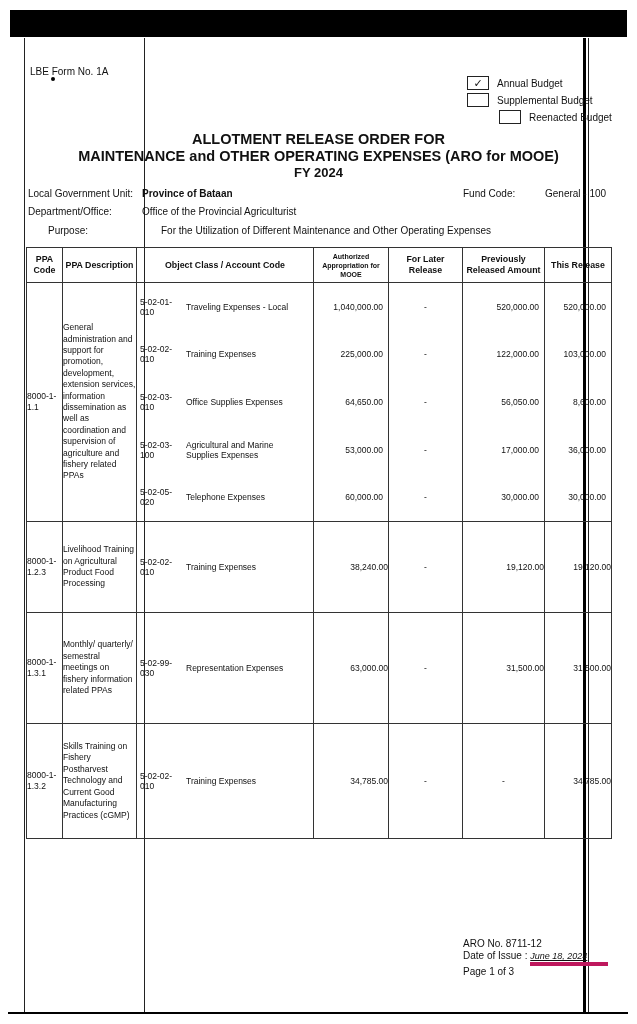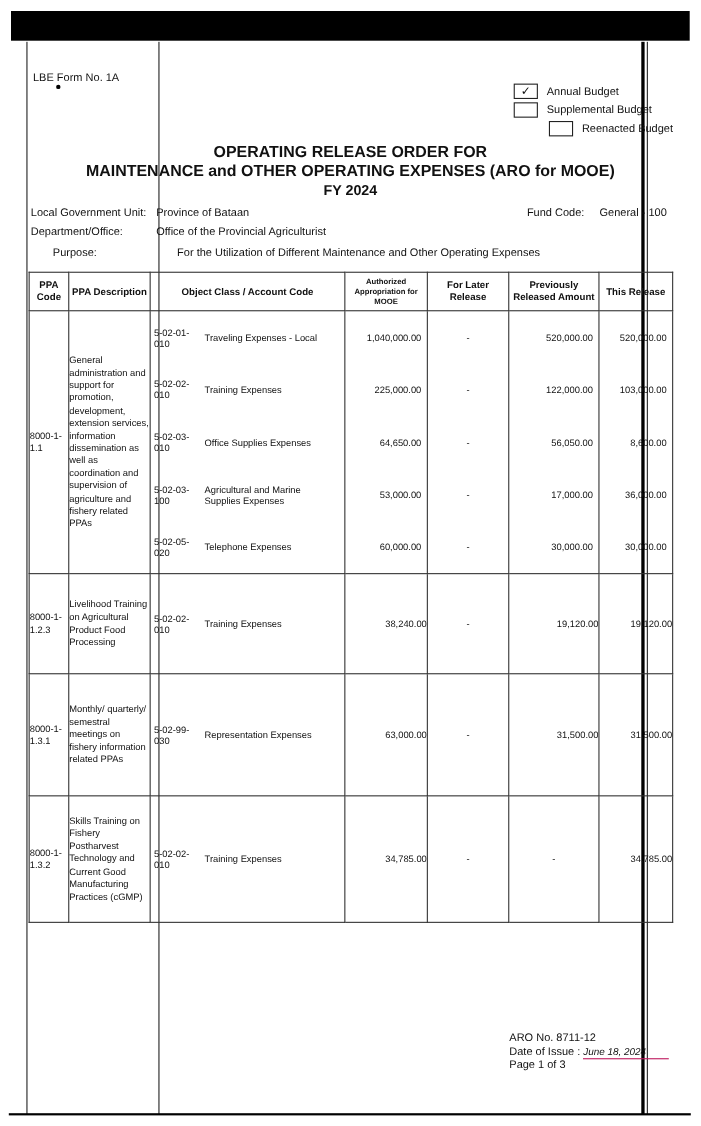--- a/index.html
+++ b/index.html
@@ -21,21 +21,21 @@
   table.aro th, table.aro td { border:1px solid #333; padding:0; }
   table.aro th { font-weight:bold; text-align:center; height:34px; font-size:8.8px; line-height:11px; }
   th.small { font-size:7px !important; line-height:9px !important; }
   td.code, td.desc { vertical-align:middle; line-height:11.4px; font-size:8.5px; }
   .acct-stack, .num-stack { display:flex; flex-direction:column; justify-content:space-around; height:100%; }
   .acct { display:flex; align-items:center; padding-left:3px; font-size:8.5px; line-height:10px; }
   .acct .ac { width:46px; flex:none; }
   .num { text-align:right; padding-right:5px; font-size:8.5px; }
   .dash { text-align:center; font-size:8.5px; }
   .footer { position:absolute; left:463px; top:938px; font-size:10px; line-height:12px; }
-  .sig { display:inline-block; border-bottom:1px solid #be185d; width:78px; font-style:italic; font-size:9px; }
+  .sig { display:inline-block; border-bottom:4px solid #be185d; width:78px; font-style:italic; font-size:9px;text-decoration:underline; }
   .bottomline { position:absolute; left:8px; top:1012px; width:620px; height:2px; background:#000; }
 </style>
 </head>
 <body>
 
 <div class="topbar"></div>
 <div class="vline" style="left:24px;top:38px;width:1px;height:975px;"></div>
 <div class="vline" style="left:144px;top:38px;width:1px;height:975px;"></div>
 <div class="vline" style="left:583px;top:38px;width:3px;height:975px;background:#000;"></div>
 <div class="vline" style="left:588px;top:38px;width:1px;height:975px;"></div>
@@ -49,27 +49,27 @@
 </div>
 <div class="cb-row" style="top:93px;">
   <div class="cb"></div>
   <span>Supplemental Budget</span>
 </div>
 <div class="cb-row" style="top:110px;padding-left:32px;">
   <div class="cb"></div>
   <span>Reenacted Budget</span>
 </div>
 
-<div class="title t1">OPERATING RELEASE ORDER FOR</div>
+<div class="title t1">ALLOTMENT RELEASE ORDER FOR</div>
 <div class="title t2">MAINTENANCE and OTHER OPERATING EXPENSES (ARO for MOOE)</div>
 <div class="title t3">FY 2024</div>
 
 <div class="meta" style="left:28px;top:188px;">Local Government Unit:</div>
-<div class="meta" style="left:142px;top:188px;">Province of Bataan</div>
-<div class="meta" style="left:463px;top:188px;padding-left:16px;">Fund Code:</div>
+<div class="meta" style="left:142px;top:188px;font-weight:bold;">Province of Bataan</div>
+<div class="meta" style="left:447px;top:188px;padding-left:16px;">Fund Code:</div>
 <div class="meta" style="left:545px;top:188px;">General - 100</div>
 <div class="meta" style="left:28px;top:206px;">Department/Office:</div>
 <div class="meta" style="left:142px;top:206px;">Office of the Provincial Agriculturist</div>
 <div class="meta" style="left:28px;top:225px;margin-left:20px;">Purpose:</div>
 <div class="meta" style="left:142px;top:225px;padding-left:19px;">For the Utilization of Different Maintenance and Other Operating Expenses</div>
 
 <table class="aro">
   <colgroup>
     <col style="width:36px">
       <col style="width:74px">

